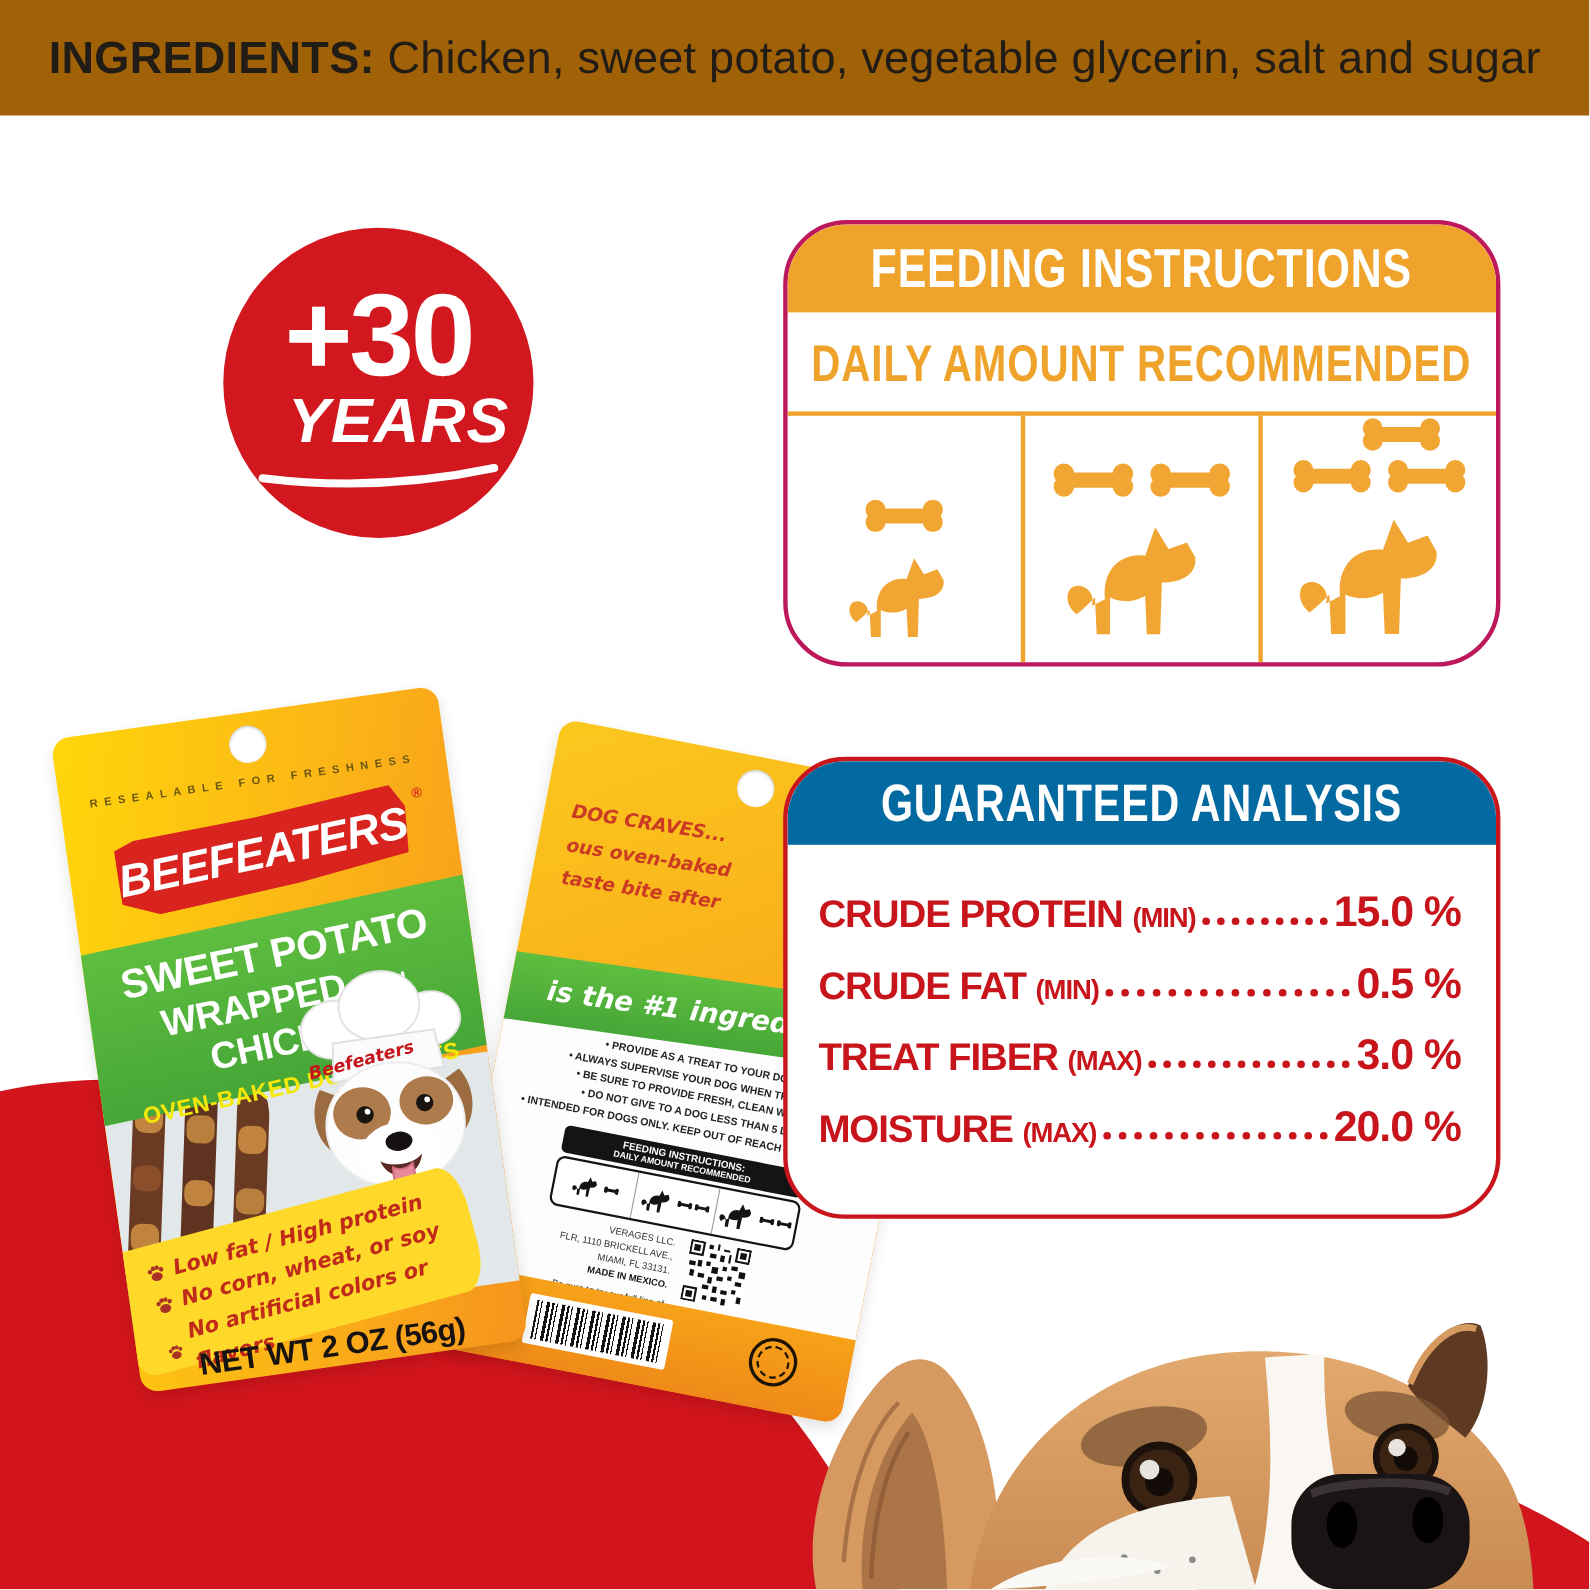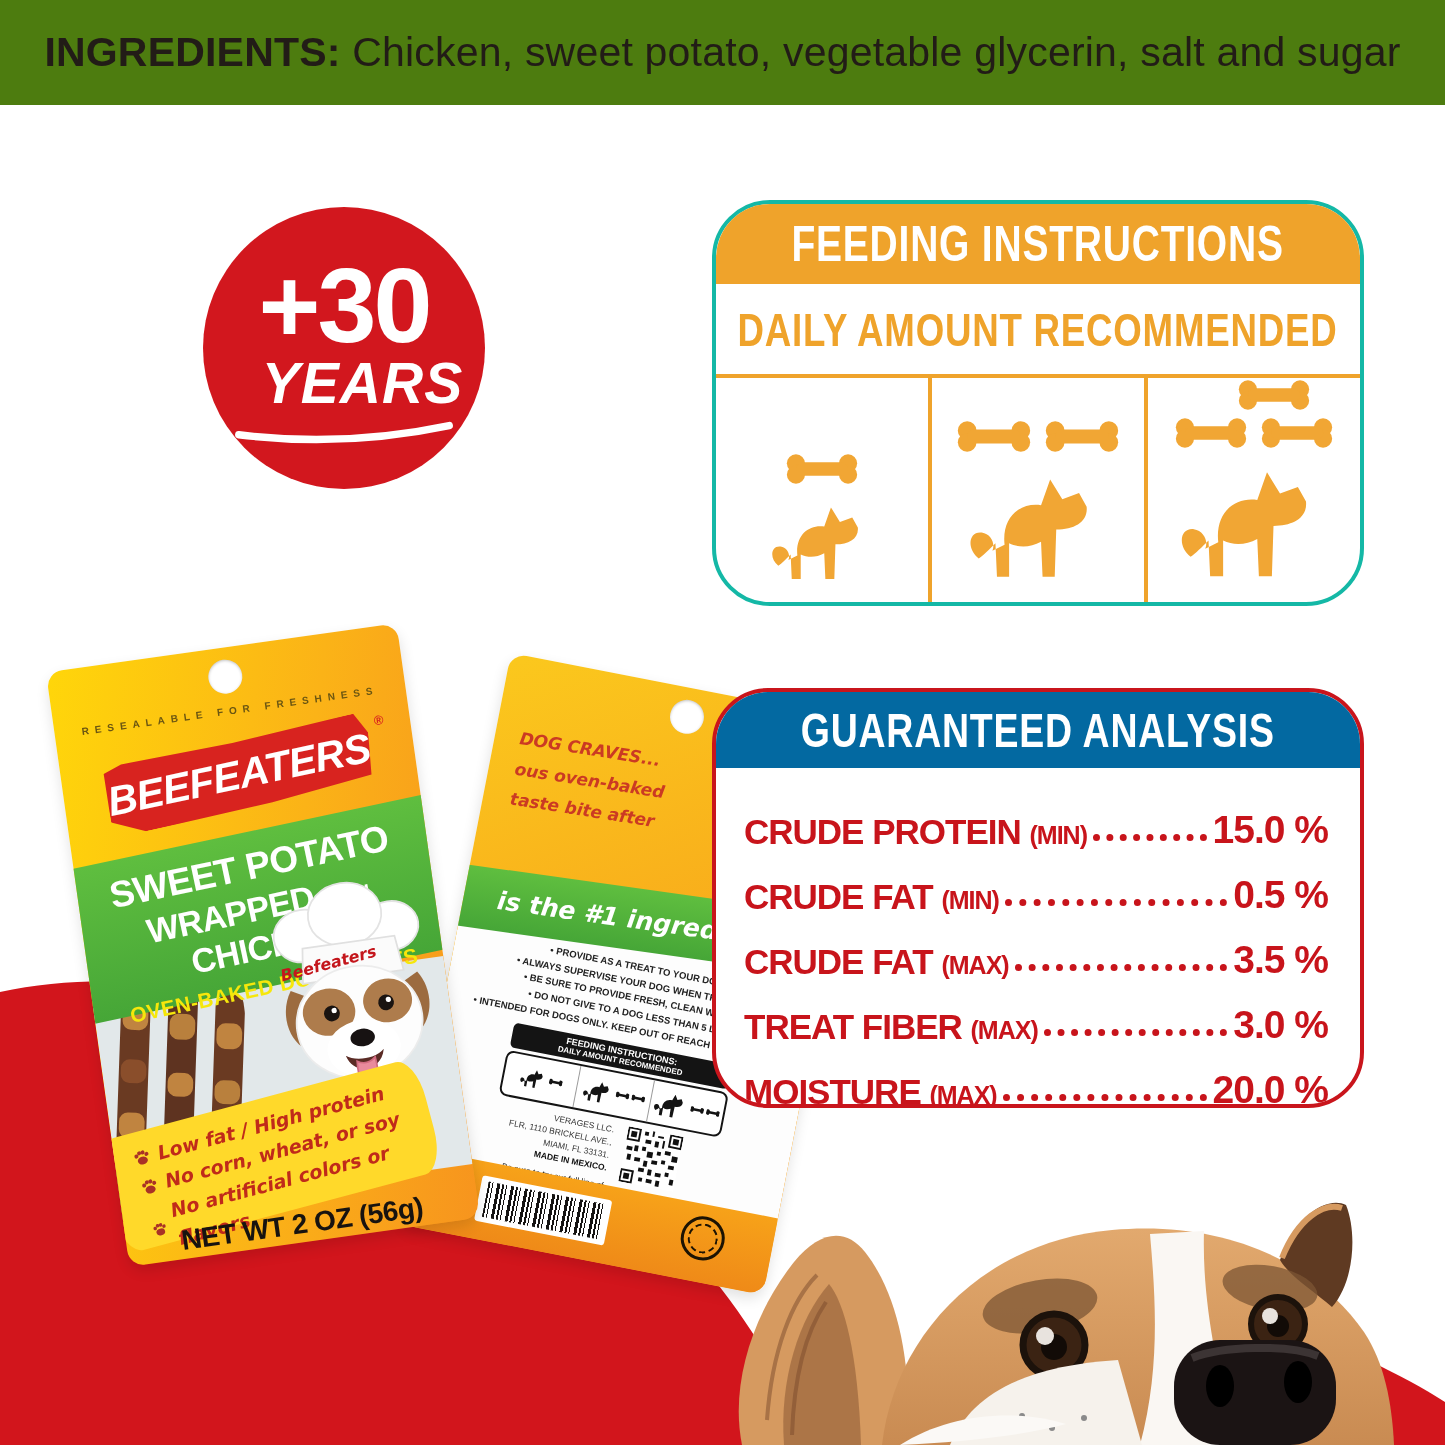--- a/index.html
+++ b/index.html
@@ -1,35 +1,35 @@
 <!DOCTYPE html>
 <html><head>
 <meta charset="utf-8">
 <style>
   html,body{margin:0;padding:0;background:#fff;}
   #canvas{position:relative;width:1445px;height:1445px;overflow:hidden;background:#fff;
           font-family:"Liberation Sans",sans-serif;}
 
   
-  .banner{position:absolute;left:0;top:0;width:1445px;height:105px;background:#4d7c0f;
+  .banner{position:absolute;left:0;top:0;width:1445px;height:105px;background:#a16207;
           display:flex;align-items:center;justify-content:center;z-index:6;}
   .banner .txt{font-size:41px;color:#221C17;letter-spacing:.2px;white-space:nowrap;}
   .banner .txt b{font-weight:800;}
 
   
   .badge{position:absolute;left:203px;top:207px;width:282px;height:282px;border-radius:50%;
          background:#D2171E;z-index:5;display:flex;flex-direction:column;align-items:center;
          justify-content:center;color:#fff;}
   .badge .v{font-size:106px;font-weight:800;letter-spacing:-3px;line-height:.9;margin-top:6px;}
   .badge .u{font-size:57px;font-weight:800;font-style:italic;letter-spacing:1px;line-height:1;margin-top:2px;margin-left:37px;}
   .badge svg{margin-top:8px;}
 
   
   .feedbox{position:absolute;left:712px;top:200px;width:652px;height:406px;z-index:5;
-           border:4px solid #14b8a6;border-radius:58px;background:#fff;box-sizing:border-box;overflow:hidden;}
+           border:4px solid #be185d;border-radius:58px;background:#fff;box-sizing:border-box;overflow:hidden;}
   .feedbox .hd{height:80px;background:#EFA32B;display:flex;align-items:center;justify-content:center;}
   .cond{display:inline-block;transform:scaleX(.78);white-space:nowrap;}
   .feedbox .hd .cond{font-size:50px;font-weight:800;color:#fff;letter-spacing:1px;}
   .feedbox .sub{height:90px;border-bottom:4px solid #EFA32B;display:flex;align-items:center;justify-content:center;}
   .feedbox .sub .cond{font-size:47px;font-weight:800;color:#EFA32B;letter-spacing:1px;}
   .feedcells{display:flex;height:224px;}
   .fcell{flex:1;position:relative;display:flex;flex-direction:column;align-items:center;justify-content:flex-end;padding-bottom:16px;}
   .fcell + .fcell{border-left:4px solid #EFA32B;}
   .bones{display:flex;gap:10px;align-items:center;justify-content:center;margin-bottom:10px;}
   .bones.stack{flex-direction:column;gap:4px;margin-bottom:6px;}
@@ -310,25 +310,20 @@
         <span class="lab"><span>CRUDE PROTEIN</span> <small>(MIN)</small></span>
         <span class="dots"></span>
         <span class="val">15.0 %</span>
       </div>
       <div class="arow">
         <span class="lab"><span>CRUDE FAT</span> <small>(MIN)</small></span>
         <span class="dots"></span>
         <span class="val">0.5 %</span>
       </div>
       <div class="arow">
-        <span class="lab"><span>CRUDE FAT</span> <small>(MAX)</small></span>
-        <span class="dots"></span>
-        <span class="val">3.5 %</span>
-      </div>
-      <div class="arow">
         <span class="lab"><span>TREAT FIBER</span> <small>(MAX)</small></span>
         <span class="dots"></span>
         <span class="val">3.0 %</span>
       </div>
       <div class="arow">
         <span class="lab"><span>MOISTURE</span> <small>(MAX)</small></span>
         <span class="dots"></span>
         <span class="val">20.0 %</span>
       </div>
     </div>

